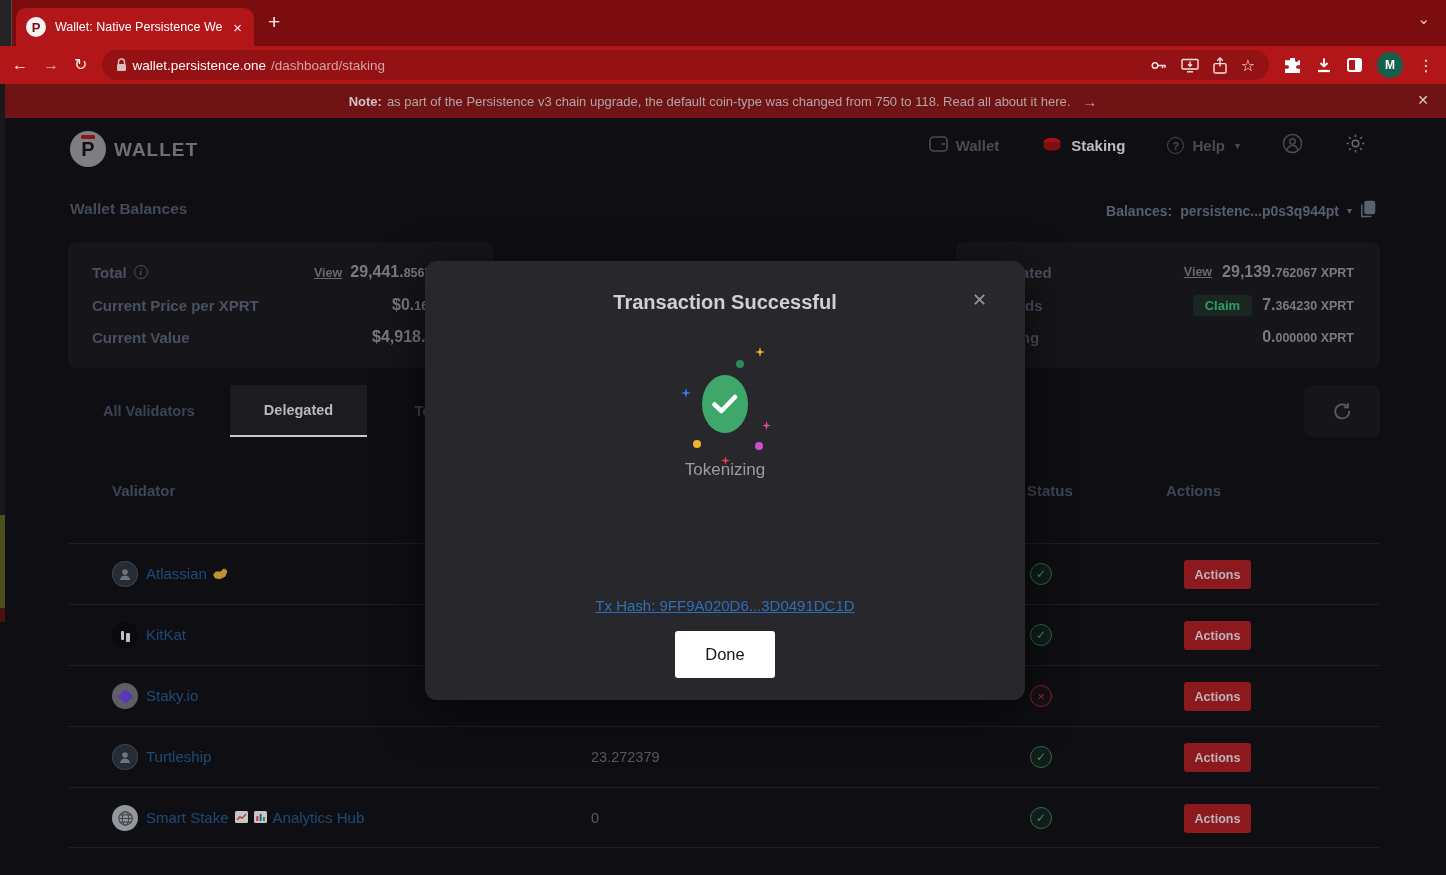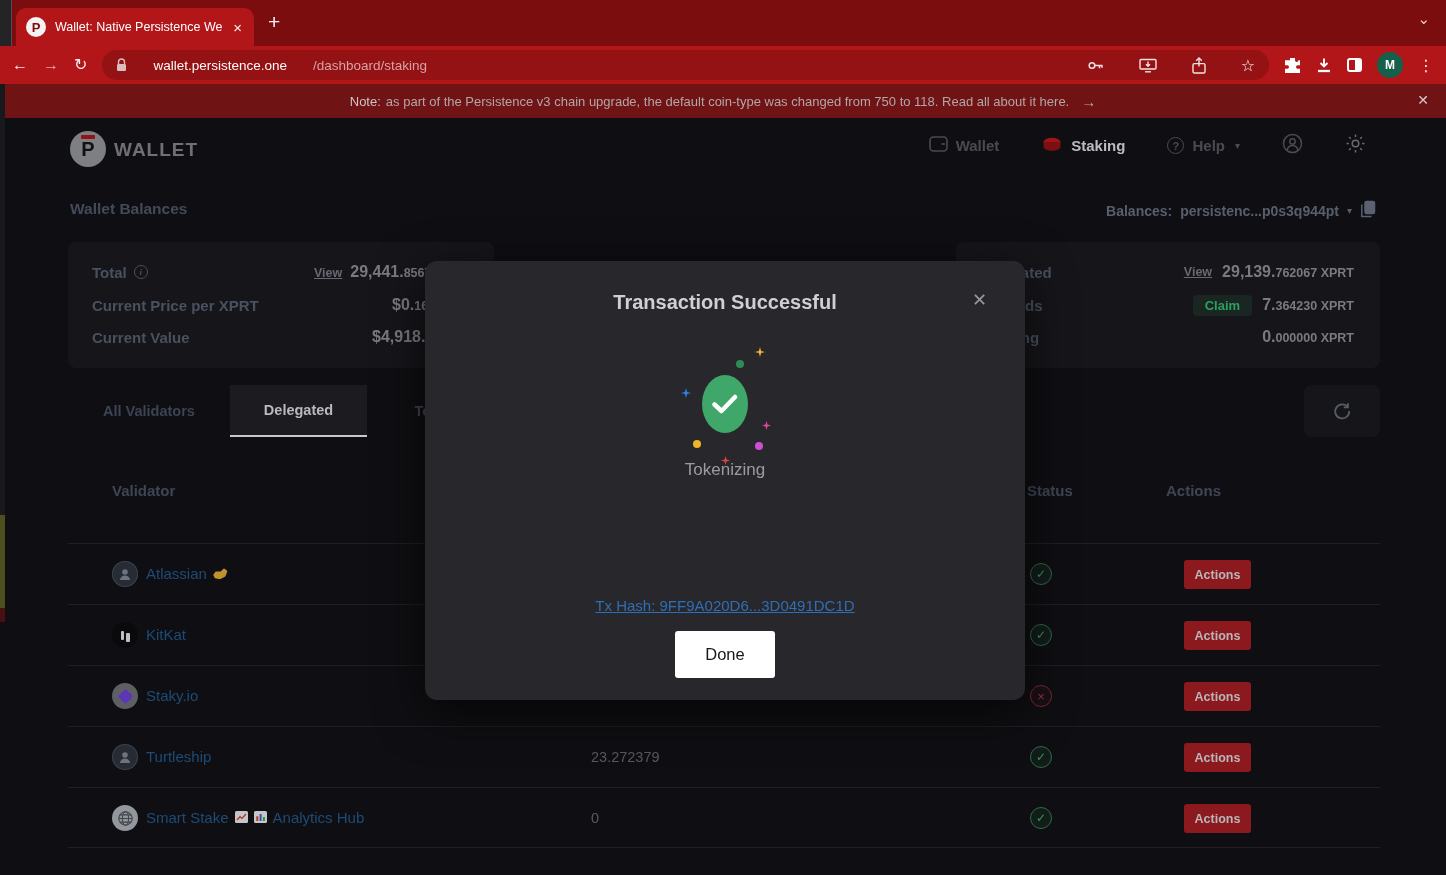--- a/index.html
+++ b/index.html
@@ -13,34 +13,34 @@
   .tab { position:absolute; left:16px; top:8px; width:238px; height:38px; background:#b21619; border-radius:10px 10px 0 0; display:flex; align-items:center; padding:0 10px; gap:9px; }
   .favicon { width:20px; height:20px; border-radius:50%; background:#f4f2f2; color:#7b0d0f; font-weight:bold; font-size:13px; display:flex; align-items:center; justify-content:center; flex:0 0 auto; }
   .tab-title { color:#ffffff; font-size:12.5px; white-space:nowrap; overflow:hidden; flex:1; }
   .tab-close { color:#fbefef; font-size:15px; padding:0 2px; cursor:default; }
   .newtab { position:absolute; left:268px; top:10px; color:#f7eded; font-size:21px; font-weight:400; }
   .tabstrip-chevron { position:absolute; right:16px; top:10px; color:#eccfcf; font-size:15px; }
 
   .toolbar { position:absolute; left:0; top:46px; width:100%; height:38px; background:#b21619; display:flex; align-items:center; padding:0 12px; gap:15px; }
   .navbtn { color:#f6ecec; font-size:16px; line-height:1; }
   .navbtn.fwd { color:#e2a9a9; }
-  .urlbar { flex:1; height:30px; background:#941114; border-radius:15px; display:flex; align-items:center; padding:13px 14px; gap:26px; color:#fff; min-width:0;text-align:right; }
+  .urlbar { flex:1; height:30px; background:#941114; border-radius:15px; display:flex; align-items:center; padding:13px 14px; gap:5px; color:#fff; min-width:0;text-align:right; }
   .url-domain { color:#fdfbfb; font-size:13.5px; }
   .url-path { color:#d6a4a5; font-size:13.5px; }
   .urlspacer { flex:1; }
   .pill-ico { display:inline-flex; margin-left:9px; }
   .star-ico { color:#f6ecec; font-size:16px; margin-left:9px; }
   .chrome-ico { display:inline-flex; }
   .split-ico { width:15px; height:14px; border:2px solid #ffffff; border-radius:3px; background:linear-gradient(to right, transparent 52%, #ffffff 52%); }
   .avatar-m { width:26px; height:26px; border-radius:50%; background:#15604b; color:#fff; font-size:12px; font-weight:bold; display:flex; align-items:center; justify-content:center; }
   .kebab { color:#f6ecec; font-size:16px; letter-spacing:0; }
 
   
   .banner { position:absolute; left:0; top:84px; width:100%; height:34px; background:#6f1315; display:flex; align-items:center; justify-content:center; font-size:13px; color:#b4a5a5; }
-  .note-label { font-weight:normal; color:#cfc3c3; margin-right:5px; }
+  .note-label { font-weight:bold; color:#cfc3c3; margin-right:5px; }
   .note-arrow { margin-left:12px; font-size:15px; color:#b4a5a5; }
   .banner-close { position:absolute; right:17px; top:8px; color:#d8caca; font-size:14px; }
 
   
   .sliver-a { position:absolute; left:0; top:84px; width:5px; height:431px; background:#17191d; }
   .sliver-b { position:absolute; left:0; top:515px; width:5px; height:93px; background:#4e4f1f; }
   .sliver-c { position:absolute; left:0; top:608px; width:5px; height:14px; background:#4a0f10; }
 
   
   .app-logo { position:absolute; left:70px; top:131px; width:36px; height:36px; border-radius:50%; background:#7e7f83; display:flex; align-items:center; justify-content:center; }

